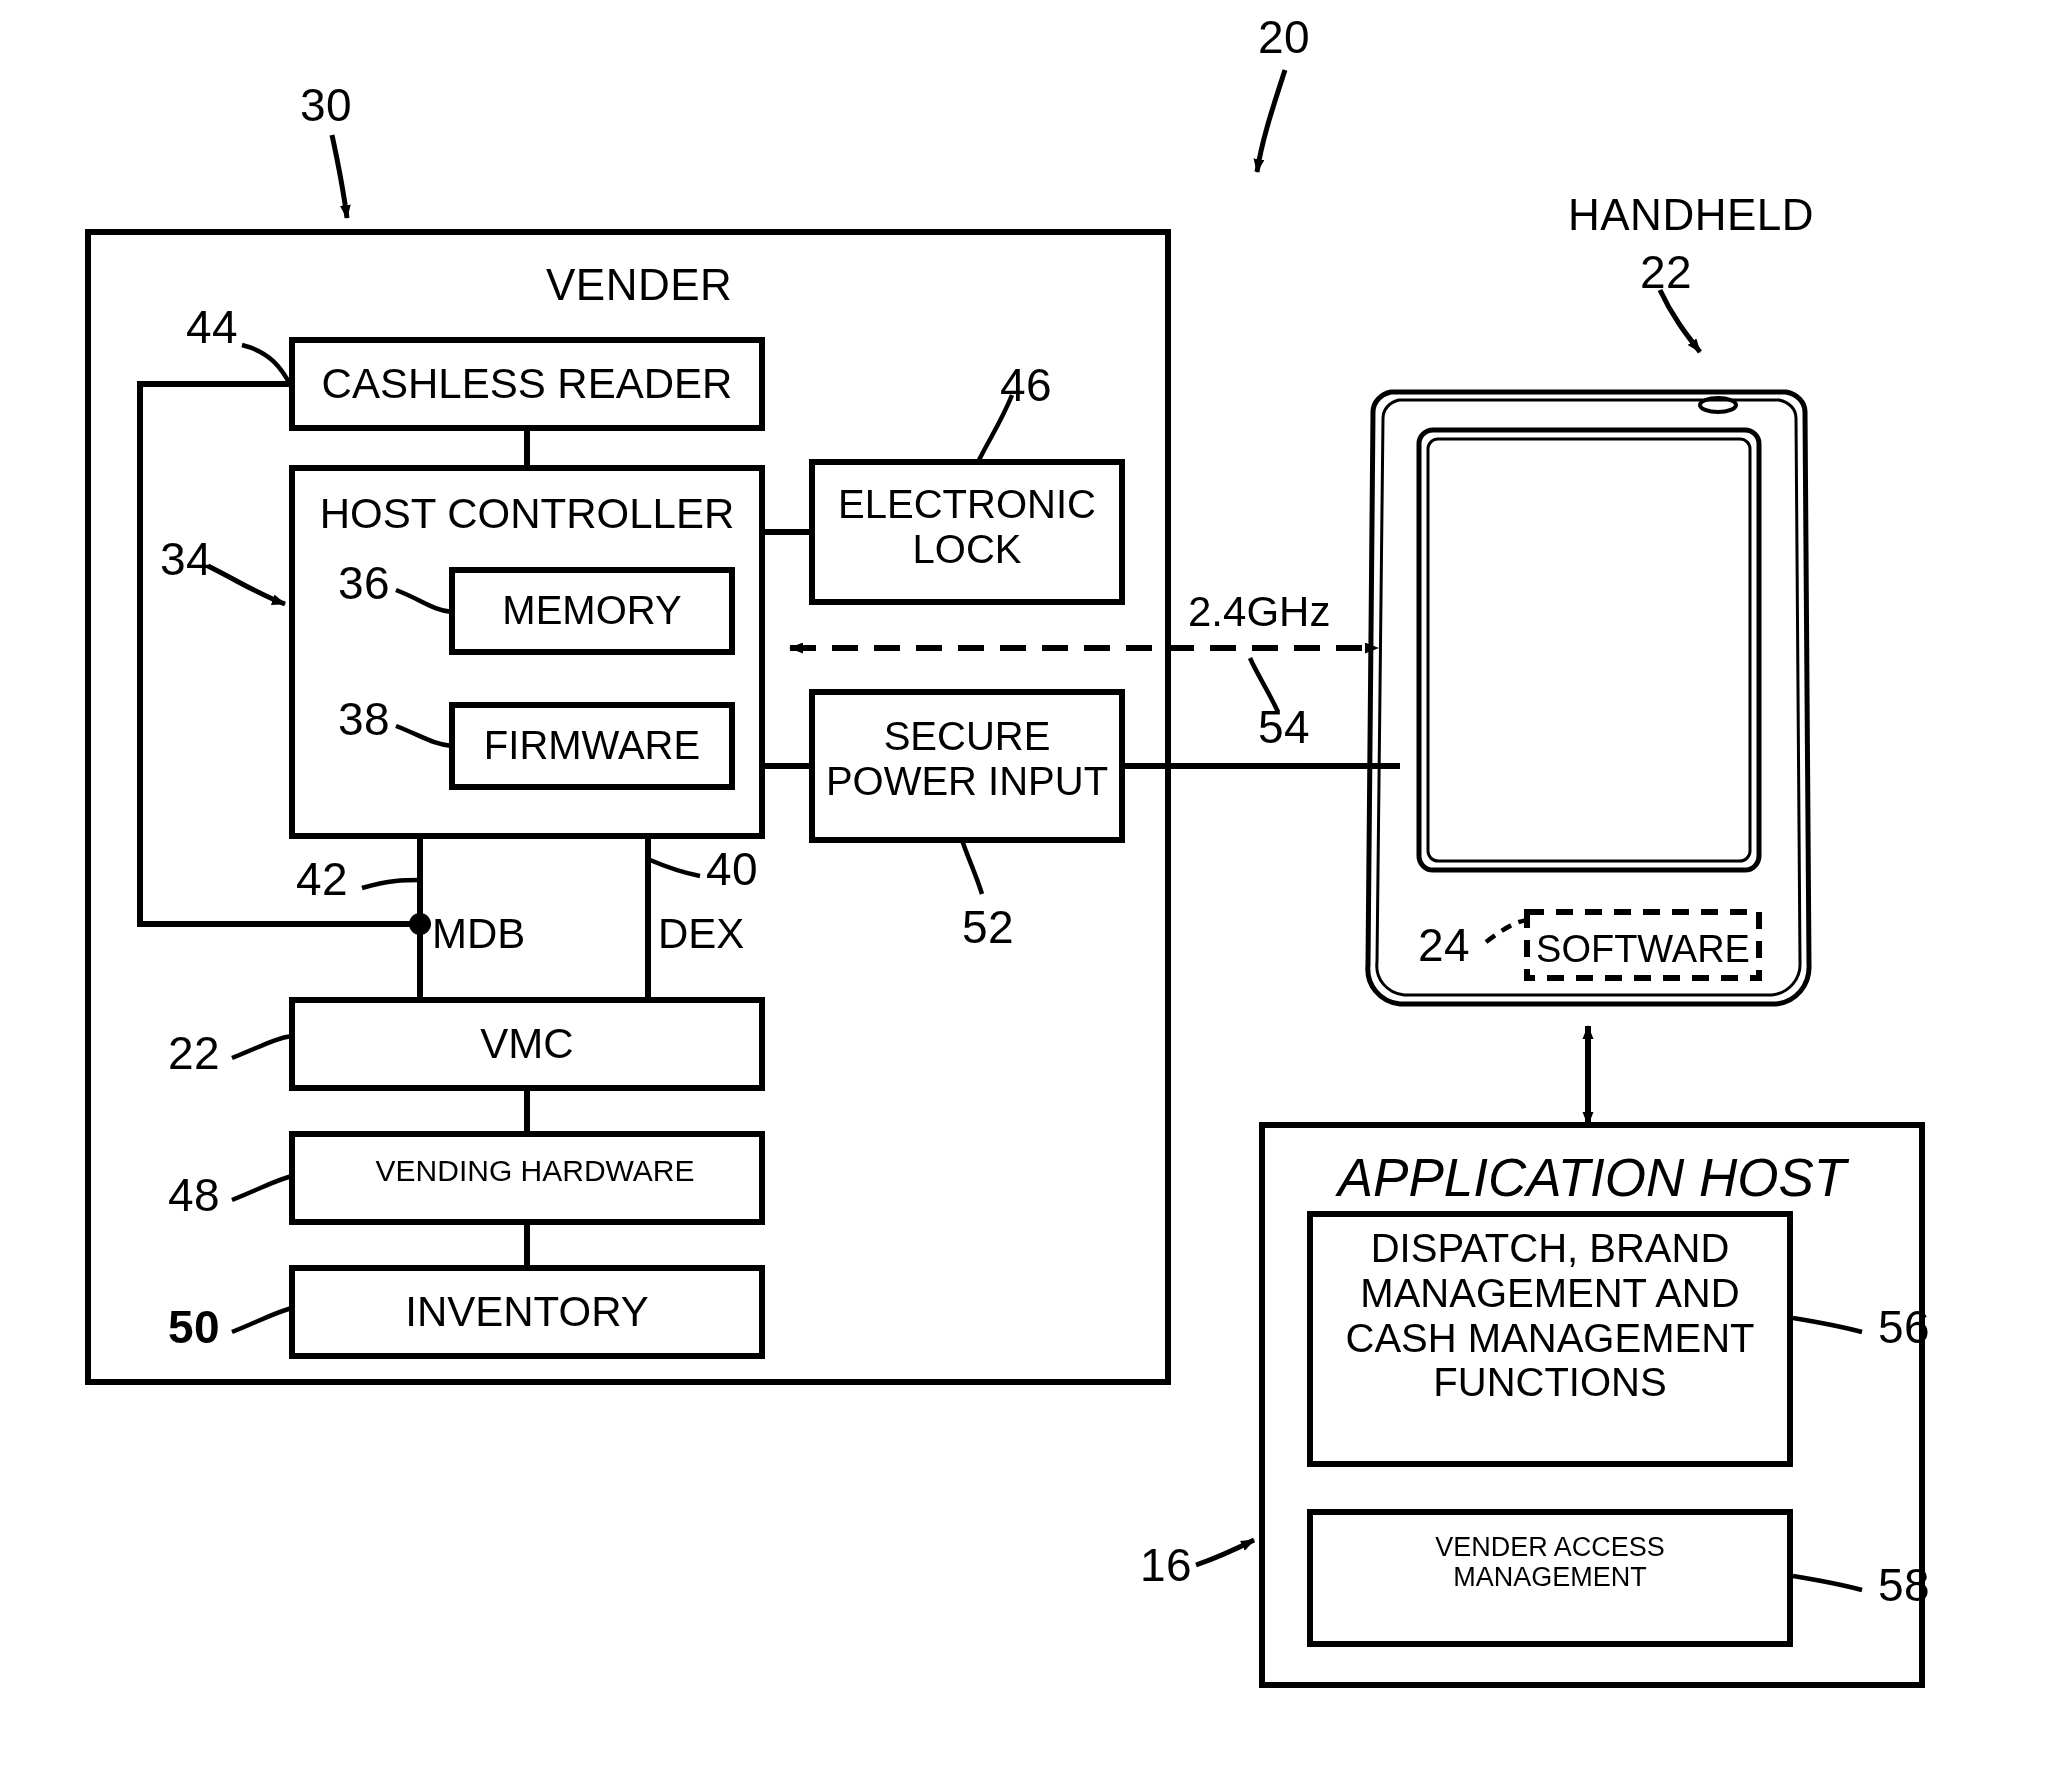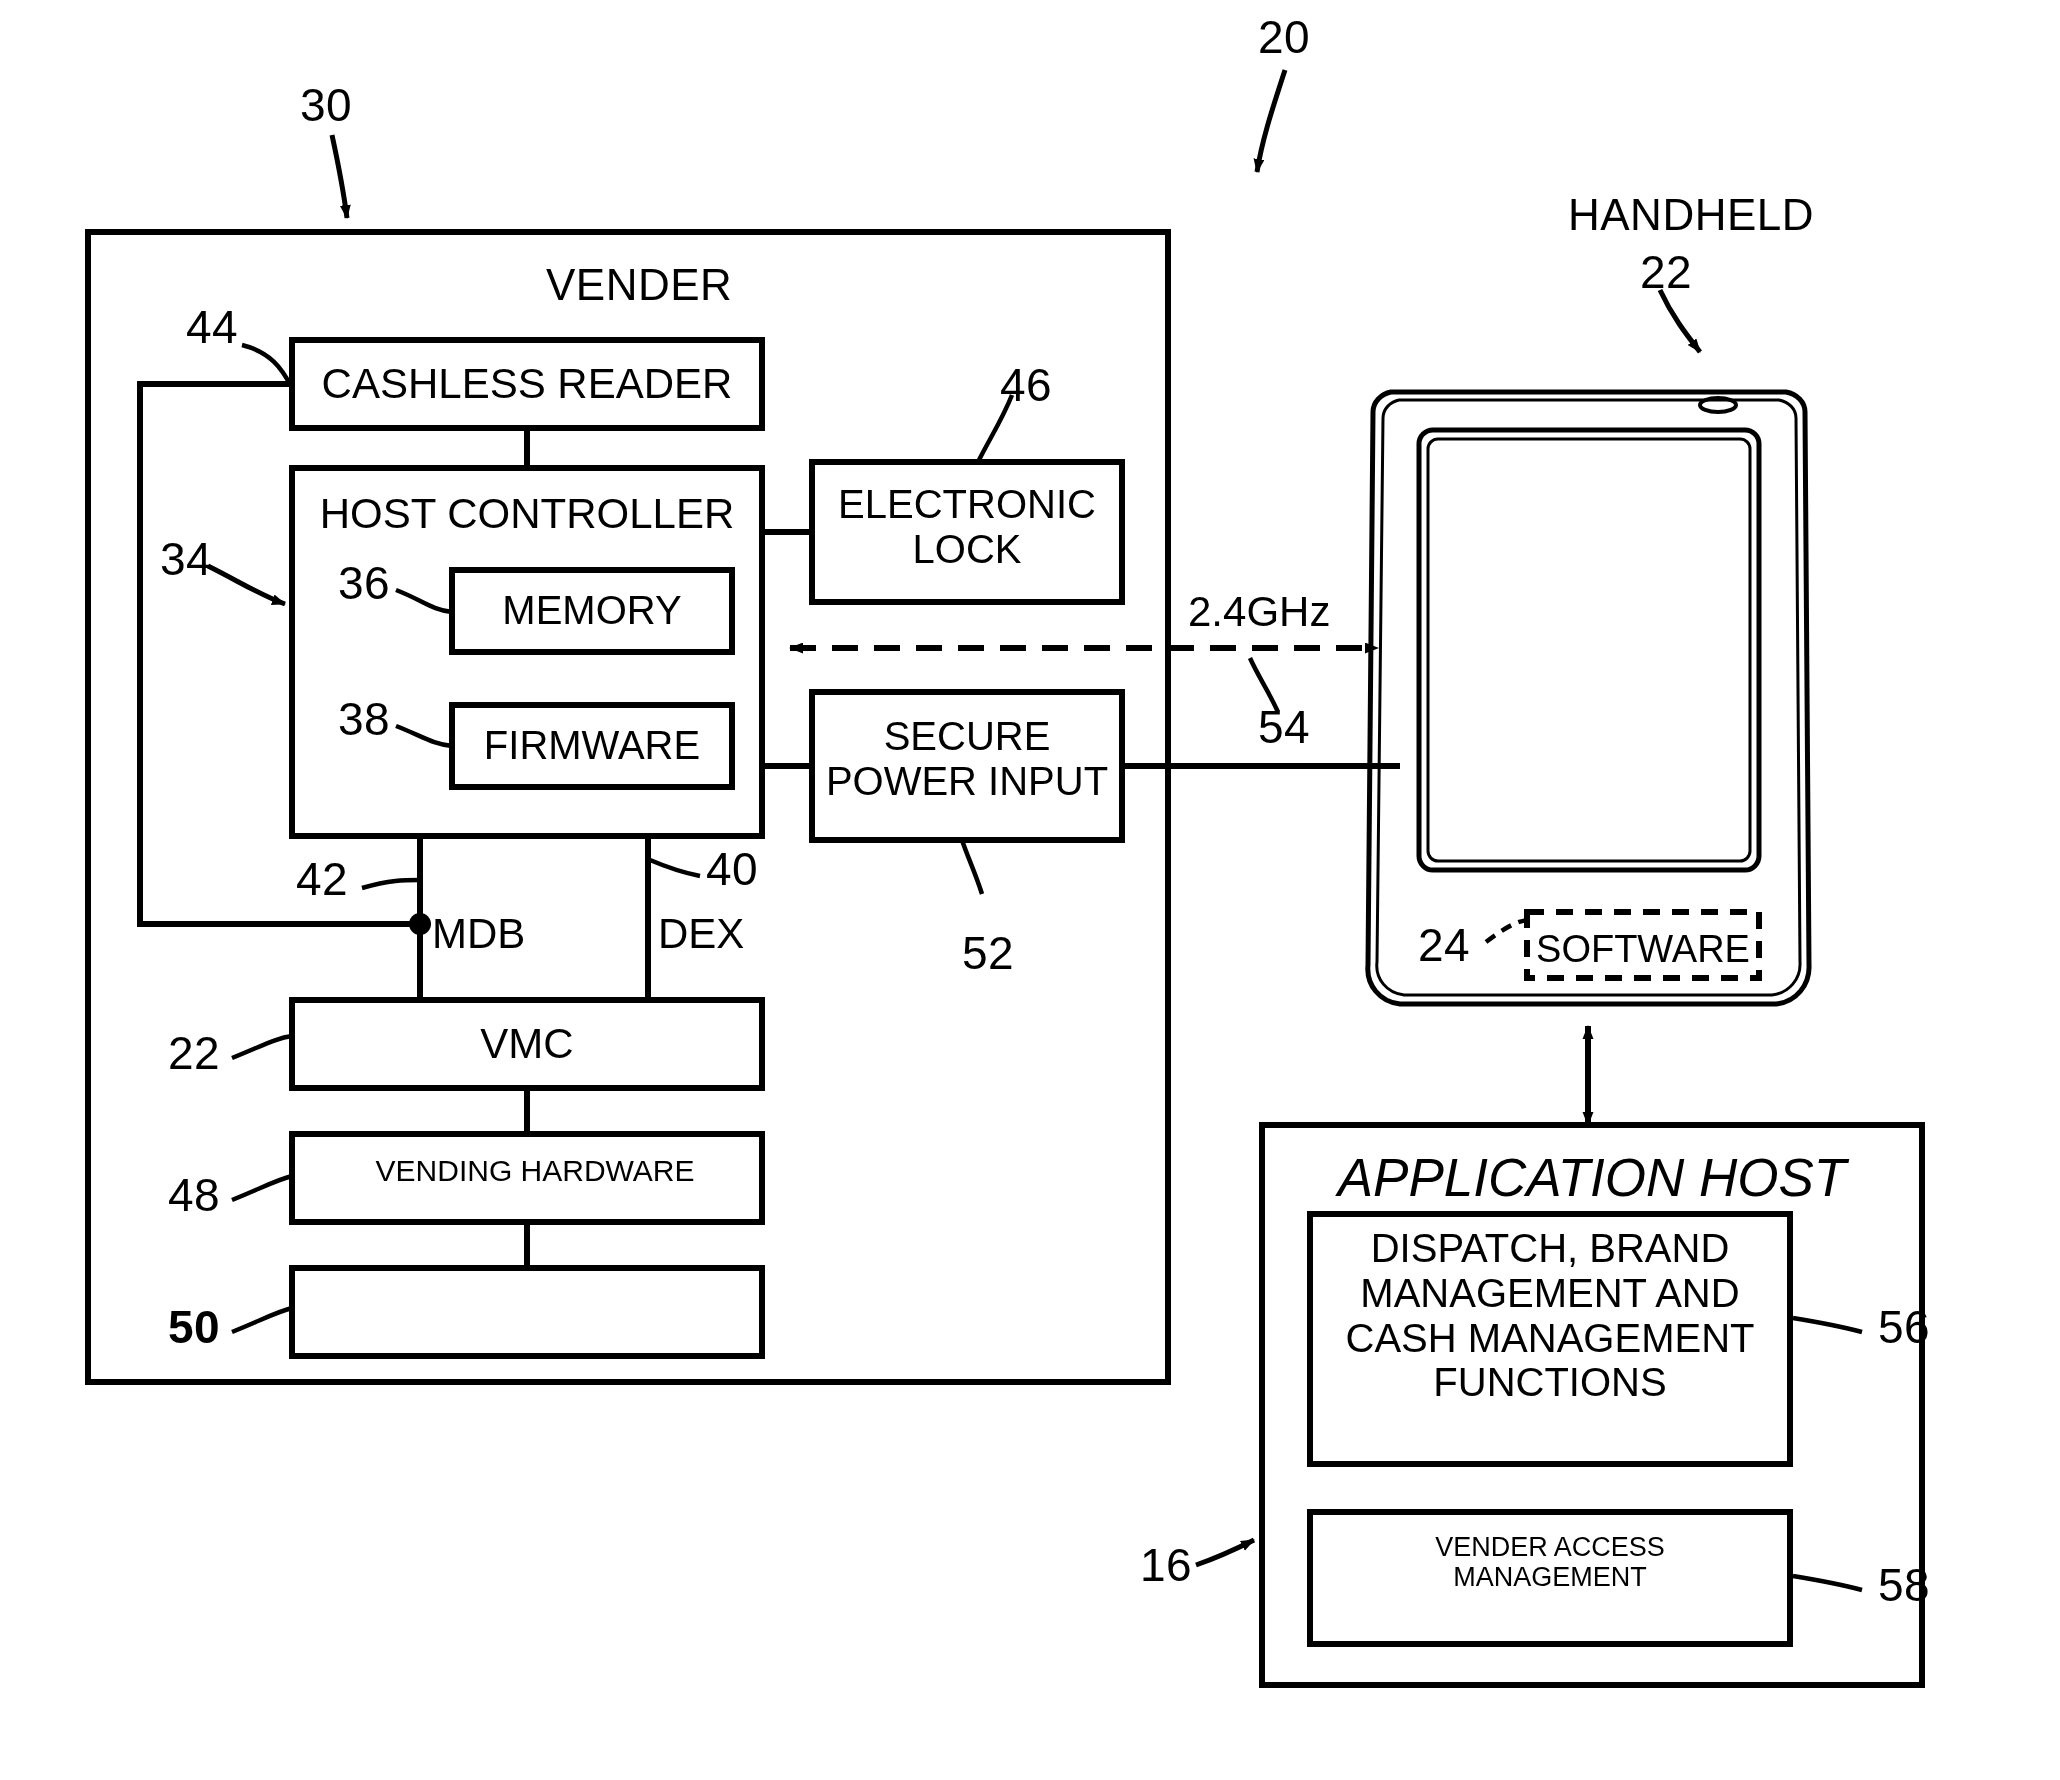--- a/index.html
+++ b/index.html
@@ -165,36 +165,37 @@
 
   <div class="boxtext" style="left:452px;top:723px;width:280px;font-size:40px;">FIRMWARE</div>
   <div class="num" style="left:338px;top:692px;">38</div>
 
   <div class="boxtext" style="left:812px;top:482px;width:310px;font-size:40px;">ELECTRONIC
 LOCK</div>
   <div class="num" style="left:1000px;top:358px;">46</div>
 
   <div class="boxtext" style="left:812px;top:714px;width:310px;font-size:40px;">SECURE
 POWER INPUT</div>
-  <div class="num" style="left:962px;top:900px;margin-top:26px;">52</div>
+  <div class="num" style="left:962px;top:900px;">52</div>
 
   <div class="lbl" style="left:1188px;top:588px;font-size:42px;">2.4GHz</div>
   <div class="num" style="left:1258px;top:700px;">54</div>
 
   <div class="lbl" style="left:432px;top:910px;font-size:42px;">MDB</div>
   <div class="lbl" style="left:658px;top:910px;font-size:42px;">DEX</div>
   <div class="num" style="left:296px;top:852px;">42</div>
   <div class="num" style="left:706px;top:842px;">40</div>
 
   <div class="boxtext" style="left:292px;top:1020px;width:470px;font-size:42px;">VMC</div>
   <div class="num" style="left:168px;top:1026px;">22</div>
 
   <div class="boxtext" style="left:300px;top:1154px;width:470px;font-size:30px;">VENDING HARDWARE</div>
   <div class="num" style="left:168px;top:1168px;">48</div>
 
+  <div class="boxtext" style="left:292px;top:1288px;width:470px;font-size:42px;">INVENTORY</div>
   <div class="num" style="left:168px;top:1300px;font-weight:bold;">50</div>
 
   <div class="boxtext" style="left:1527px;top:928px;width:232px;font-size:38px;">SOFTWARE</div>
   <div class="num" style="left:1418px;top:918px;">24</div>
 
   <div class="boxtext" style="left:1262px;top:1148px;width:660px;font-size:53px;font-style:italic;">APPLICATION HOST</div>
   <div class="num" style="left:1140px;top:1538px;">16</div>
 
   <div class="boxtext" style="left:1310px;top:1226px;width:480px;font-size:40px;">DISPATCH, BRAND
 MANAGEMENT AND

